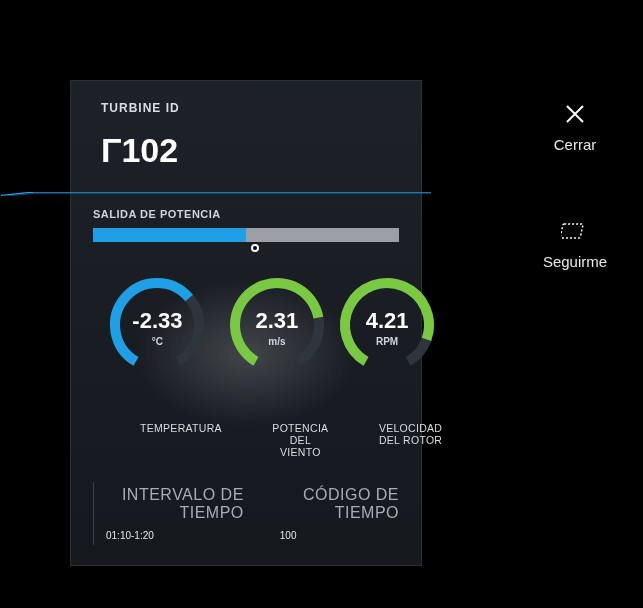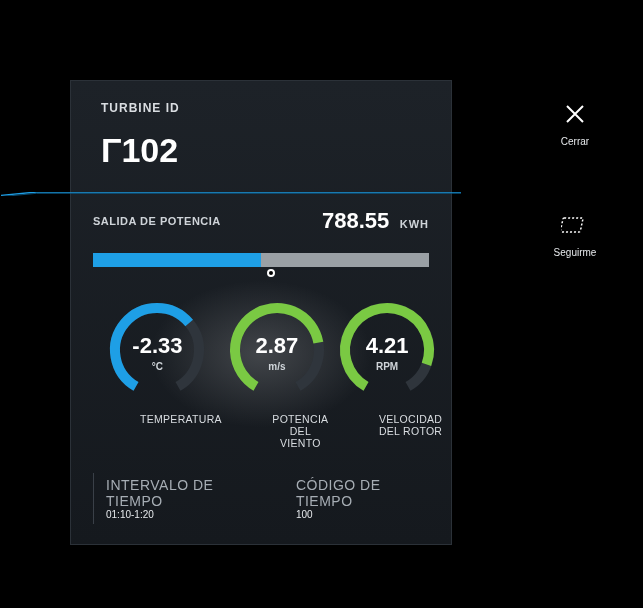--- a/index.html
+++ b/index.html
@@ -9,21 +9,21 @@
     background: #000;
     font-family: "Segoe UI", Arial, sans-serif;
     color: #fff;
     position: relative;
     overflow: hidden;
   }
   .panel {
     position: absolute;
     left: 70px;
     top: 80px;
-    width: 382px;
+    width: 352px;
     background: linear-gradient(180deg, #1d2228 0%, #15191e 100%);
     border: 1px solid #2b3138;
     box-shadow: 0 0 40px rgba(0,0,0,0.6);
   }
   .header {
     padding: 20px 30px 14px 30px;
     position: relative;
   }
   .turbine-id-label {
     font-size: 12px;
@@ -55,22 +55,22 @@
     position: absolute;
     left: 50%; top: 90px;
     width: 240px; height: 160px;
     transform: translateX(-50%);
     background: radial-gradient(ellipse at center, rgba(255,255,255,0.18) 0%, rgba(255,255,255,0) 65%);
     pointer-events: none;
   }
   .power-row {
     display: flex;
     justify-content: space-between;
-    align-items: center;
-    margin-bottom: 19px;
+    align-items: flex-start;
+    margin-bottom: 8px;
   }
   .power-label {
     font-size: 11px;
     letter-spacing: 0.5px;
     color: #cfd4d9;
     font-weight: 600;
   }
   .power-value {
     font-size: 22px;
     font-weight: 700;
@@ -109,20 +109,21 @@
     justify-content: space-between;
     margin-top: 28px;
     position: relative;
   }
   .gauge {
     flex: 1;
     display: flex;
     flex-direction: column;
     align-items: center;
     position: relative;
+    gap: 34px;
   }
   .gauge svg { width: 110px; height: 110px; }
   .gauge-value {
     position: absolute;
     top: 38px;
     font-size: 22px;
     font-weight: 700;
     color: #fff;
   }
   .gauge-unit {
@@ -144,24 +145,25 @@
 
   .footer {
     border-left: 1px solid #3a4048;
     margin-top: 24px;
     padding: 4px 0 4px 12px;
     display: flex;
     gap: 36px;
   }
   .footer-col { }
   .footer-label {
-    font-size: 14px;
+    font-size: 16px;
     color: #a6adb4;
     letter-spacing: 0.5px;
-    margin-bottom: 0;
+    margin-bottom: 8px;
+    text-align: right;
   }
   .footer-value {
     font-size: 10px;
     color: #e6e9ec;
   }
 
   .side-actions {
     position: absolute;
     left: 530px;
     top: 100px;
@@ -179,21 +181,21 @@
     color: #e6e9ec;
   }
   .side-btn .icon {
     width: 28px; height: 28px;
     display: flex;
     align-items: center;
     justify-content: center;
     margin-bottom: 8px;
   }
   .side-btn-label {
-    font-size: 10px;
+    font-size: 15px;
     color: #e6e9ec;
   }
 </style>
 </head>
 <body>
 
 <div class="panel">
 
   <div class="header">
     <div class="turbine-id-label">TURBINE ID</div>
@@ -204,24 +206,20 @@
         <polyline points="0,5 40,0 520,0" fill="none" stroke="#0a5f8f" stroke-width="1" transform="translate(0,2)"></polyline>
       </svg>
     </div>
   </div>
 
   <div class="content">
     <div class="glow"></div>
 
     <div class="power-row">
       <div class="power-label">SALIDA DE POTENCIA</div>
-      <div>
-        <span class="power-value">788.55</span>
-        <span class="power-unit">KWH</span>
-      </div>
     </div>
     <div class="progress">
       <div class="progress-fill" id="power-fill" style="width: 50%;"></div>
       <div class="progress-dot"></div>
     </div>
 
     <div class="gauges" id="gauges">
         <div class="gauge">
     <svg viewBox="0 0 110 110">
       <path d="M 34.000000000000014 91.37306695894642 A 42 42 0 1 1 75.99999999999999 91.37306695894642" stroke="#2f353c" stroke-width="10" fill="none" stroke-linecap="butt"></path>
@@ -229,21 +227,21 @@
     </svg>
     <div class="gauge-value">-2.33</div>
     <div class="gauge-unit">°C</div>
     <div class="gauge-caption">TEMPERATURA</div>
   </div>
         <div class="gauge">
     <svg viewBox="0 0 110 110">
       <path d="M 34.000000000000014 91.37306695894642 A 42 42 0 1 1 75.99999999999999 91.37306695894642" stroke="#2f353c" stroke-width="10" fill="none" stroke-linecap="butt"></path>
       <path d="M 34.000000000000014 91.37306695894642 A 42 42 0 1 1 96.36192562651273 47.70677653798889" stroke="#7ac943" stroke-width="10" fill="none" stroke-linecap="butt"></path>
     </svg>
-    <div class="gauge-value">2.87</div>
+    <div class="gauge-value">2.31</div>
     <div class="gauge-unit">m/s</div>
     <div class="gauge-caption">POTENCIA DEL VIENTO</div>
   </div>
         <div class="gauge">
     <svg viewBox="0 0 110 110">
       <path d="M 34.000000000000014 91.37306695894642 A 42 42 0 1 1 75.99999999999999 91.37306695894642" stroke="#2f353c" stroke-width="10" fill="none" stroke-linecap="butt"></path>
       <path d="M 34.000000000000014 91.37306695894642 A 42 42 0 1 1 94.46709007300815 69.3648460196781" stroke="#7ac943" stroke-width="10" fill="none" stroke-linecap="butt"></path>
     </svg>
     <div class="gauge-value">4.21</div>
     <div class="gauge-unit">RPM</div>

